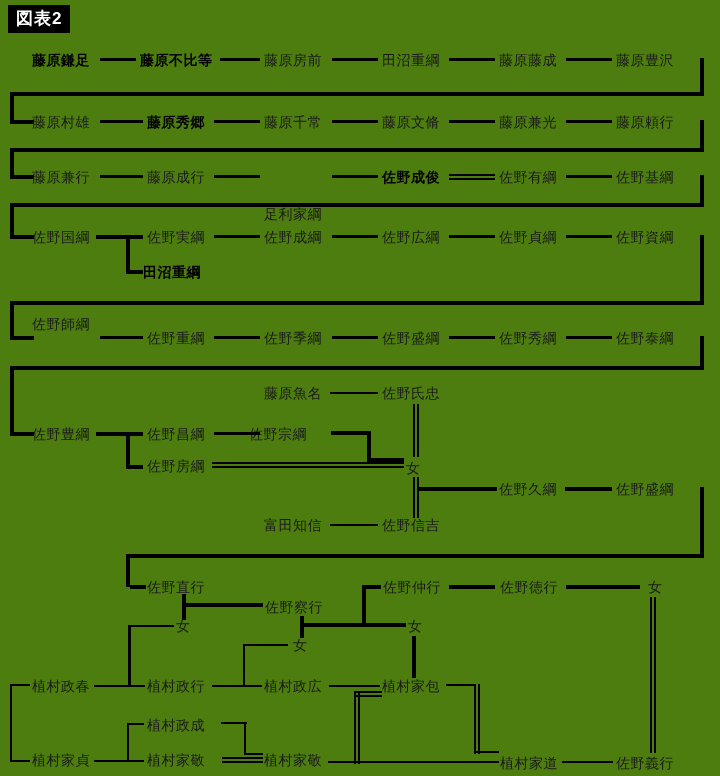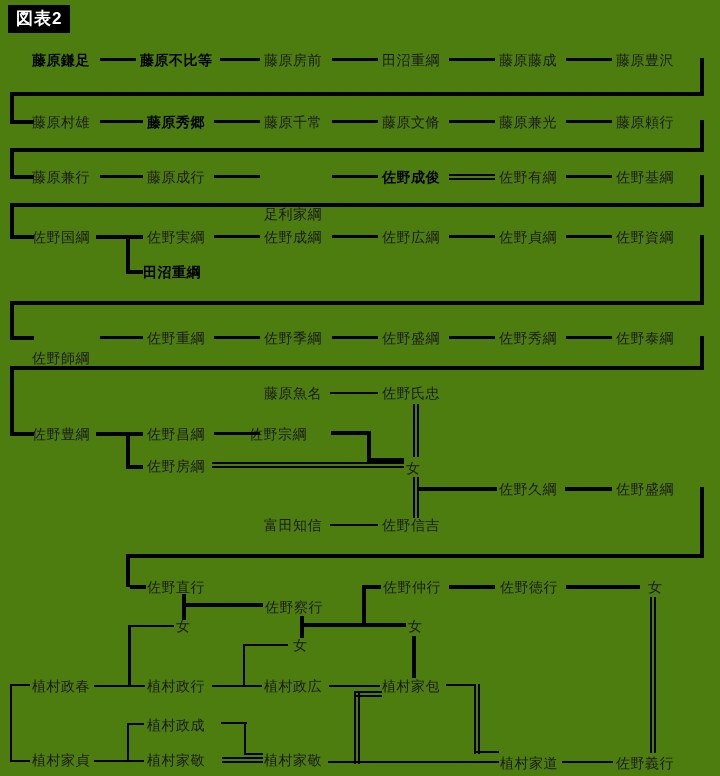--- a/index.html
+++ b/index.html
@@ -50,21 +50,21 @@
       <div class="node bold" style="left: 382px; top: 177px;">佐野成俊</div>
       <div class="node" style="left: 499px; top: 177px; text-align: right;">佐野有綱</div>
       <div class="node" style="left: 616px; top: 177px;">佐野基綱</div>
       <div class="node" style="left: 32px; top: 237px;">佐野国綱</div>
       <div class="node" style="left: 147px; top: 237px;">佐野実綱</div>
       <div class="node" style="left: 264px; top: 237px;">佐野成綱</div>
       <div class="node" style="left: 382px; top: 237px;">佐野広綱</div>
       <div class="node" style="left: 499px; top: 237px;">佐野貞綱</div>
       <div class="node" style="left: 616px; top: 237px;">佐野資綱</div>
       <div class="node bold" style="left: 143px; top: 272px;">田沼重綱</div>
-      <div class="node" style="left: 32px; top: 358px;">佐野師綱</div>
+      <div class="node" style="left: 32px; top: 324px;">佐野師綱</div>
       <div class="node" style="left: 147px; top: 338px;">佐野重綱</div>
       <div class="node" style="left: 264px; top: 338px;">佐野季綱</div>
       <div class="node" style="left: 382px; top: 338px;">佐野盛綱</div>
       <div class="node" style="left: 499px; top: 338px;">佐野秀綱</div>
       <div class="node" style="left: 616px; top: 338px;">佐野泰綱</div>
       <div class="node" style="left: 264px; top: 393px;">藤原魚名</div>
       <div class="node" style="left: 382px; top: 393px;">佐野氏忠</div>
       <div class="node" style="left: 32px; top: 434px;">佐野豊綱</div>
       <div class="node" style="left: 147px; top: 434px;">佐野昌綱</div>
       <div class="node" style="left: 249px; top: 434px;">佐野宗綱</div>

